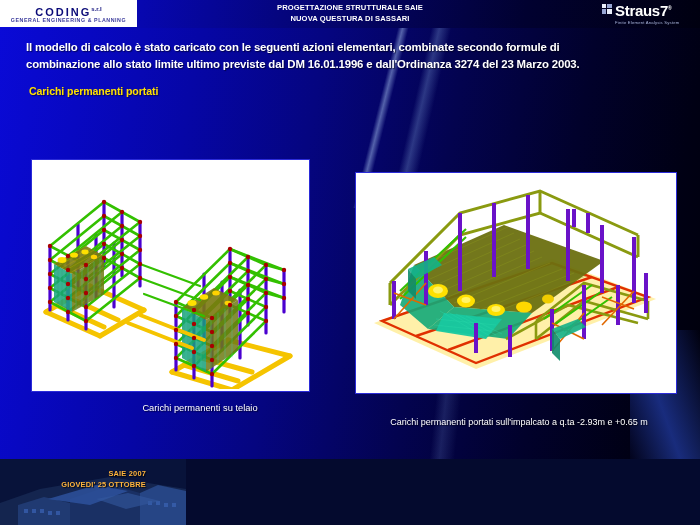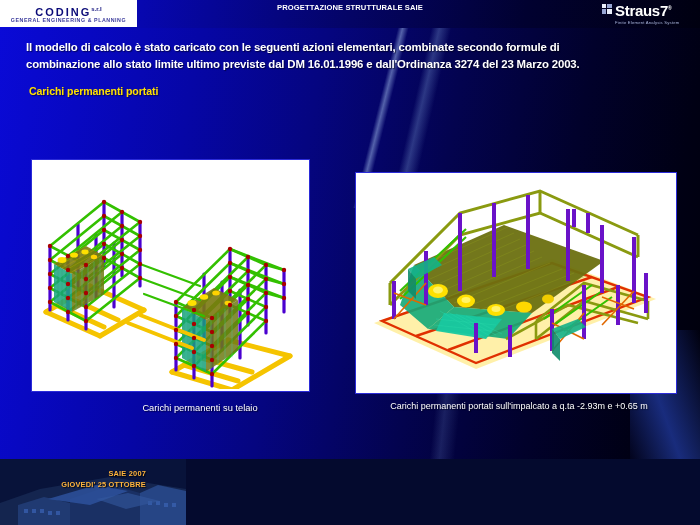--- a/index.html
+++ b/index.html
@@ -67,21 +67,21 @@
     text-shadow:1px 1px 1px rgba(0,0,0,.5);
   }
 
   
   .figbox{position:absolute;background:#ffffff;border:1px solid #2b2bd8;overflow:hidden;}
   #fig-left{left:31px;top:159px;width:277px;height:231px;}
   #fig-right{left:355px;top:172px;width:320px;height:220px;}
   .cap{position:absolute;color:#ffffff;font-size:9.3px;line-height:12px;
        text-shadow:1px 1px 1px rgba(0,0,0,.6);}
   #cap-left{left:60px;top:402px;width:280px;text-align:center;}
-  #cap-right{left:340px;top:400px;width:358px;text-align:center;font-size:9px;}
+  #cap-right{left:340px;top:416px;width:358px;text-align:center;font-size:9px;}
 
   
   #footer{position:absolute;left:0;top:459px;width:700px;height:66px;overflow:hidden;background:#040a2e;}
   #foot-render{position:absolute;left:0;top:0;width:186px;height:66px;overflow:hidden;
     background:linear-gradient(180deg,#0b1a52 0%,#0a1747 45%,#07112f 100%);}
   #saie{position:absolute;left:6px;top:9px;width:140px;text-align:right;
         color:#ffb43c;font-size:7.4px;font-weight:bold;line-height:11px;letter-spacing:.2px;
         text-shadow:1px 1px 1px rgba(0,0,0,.8);z-index:5;}
   .sideglow{position:absolute;right:0;top:330px;width:70px;height:140px;
     background:linear-gradient(250deg,rgba(40,70,200,.0) 0%,rgba(45,80,215,.55) 55%,rgba(10,15,80,0) 100%);}
@@ -100,20 +100,21 @@
 
   <div id="header">
 
     <div id="coding-logo">
       <div class="cd-main"><span>CODING</span><small>s.r.l</small></div>
       <div class="cd-sub">GENERAL ENGINEERING &amp; PLANNING</div>
     </div>
 
     <div id="header-title">
       <div>PROGETTAZIONE STRUTTURALE SAIE</div>
+      <div>NUOVA QUESTURA DI SASSARI</div>
     </div>
 
     <div id="straus-logo">
       <span class="sq">
           <i></i>
           <i></i>
           <i></i>
           <i></i>
         </span>
       <span>

